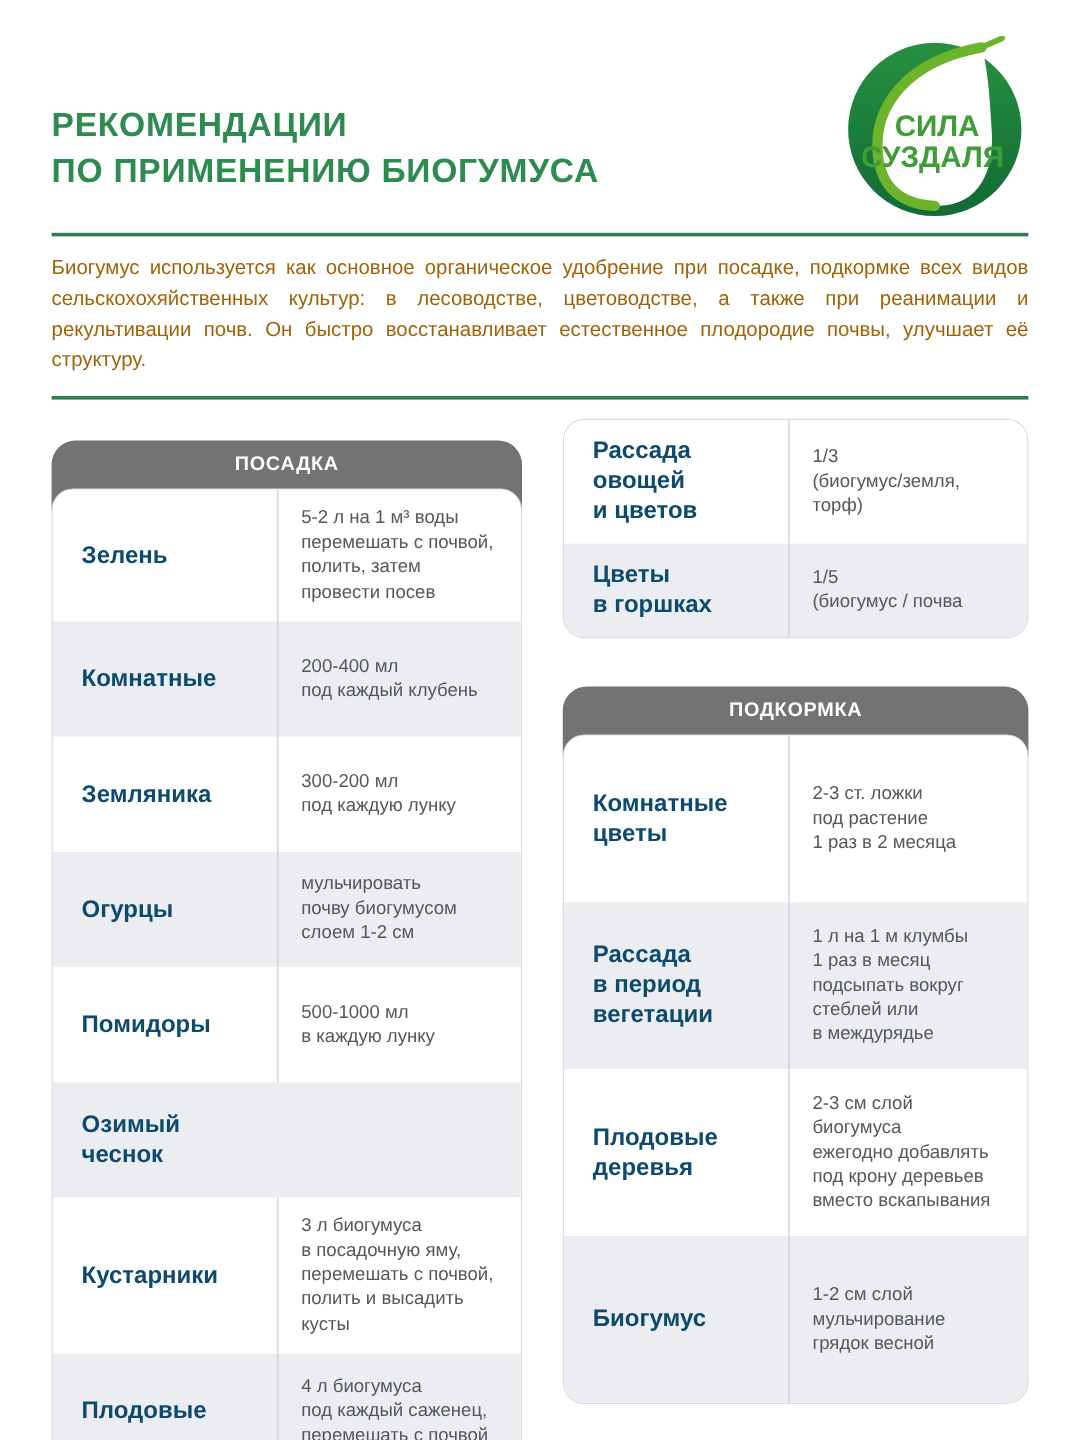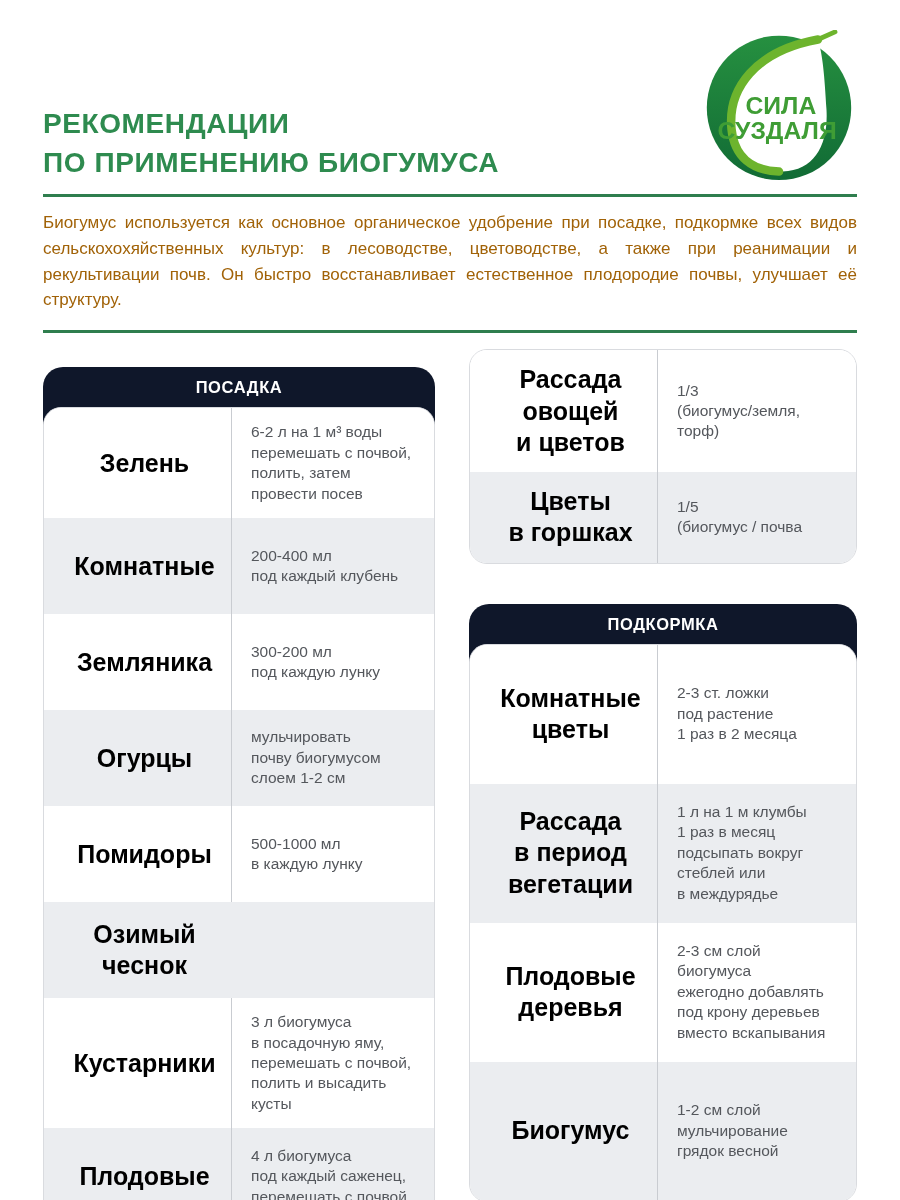--- a/index.html
+++ b/index.html
@@ -6,21 +6,21 @@
   html, body { background: #ffffff; }
   body {
     width: 900px; height: 1200px;
     font-family: "Liberation Sans", sans-serif;
     color: #35383d;
     overflow: hidden;
   }
   .page { width: 900px; height: 1200px; padding: 30px 43px 40px; }
 
   
-  .header { display: flex; justify-content: space-between; align-items: flex-end; }
+  .header { display: flex; justify-content: space-between; align-items: center; }
   .title-block { margin-top: 34px; }
   .title-line {
     color: #2e8b4f; font-size: 28px; font-weight: bold;
     letter-spacing: 0.6px; line-height: 1.4;
   }
   .logo { width: 156px; height: 152px; flex: 0 0 auto; }
   .logo text { font-family: "Liberation Sans", sans-serif; font-weight: bold; }
 
   
   .rule { height: 3px; background: #2f7e4e; border: none; }
@@ -31,41 +31,41 @@
     text-align: justify;
   }
 
   
   .columns { display: flex; gap: 34px; margin-top: 34px; align-items: flex-start; }
   .col-left  { flex: 0 0 392px; }
   .col-right { flex: 1; display: flex; flex-direction: column; }
 
   .card { width: 100%; }
   .card-header {
-    background: #0f172a;
+    background: #737373;
     border-radius: 20px 20px 0 0;
     height: 58px; padding-top: 11px;
     text-align: center;
   }
   .card-header span {
     color: #ffffff; font-size: 16.5px; font-weight: bold; letter-spacing: 0.6px;
   }
   .card-body {
     margin-top: -18px;
     background: #ffffff;
     border: 1px solid #d9dbdf;
     border-radius: 18px;
     overflow: hidden;
   }
   .row { display: flex; align-items: center; background: #ffffff; }
   .row:nth-child(even) { background: #ebedf0; }
   .cell { white-space: pre-line; }
   .cell.name {
     flex: 0 0 187px; padding: 14px 10px 14px 24px;
-    font-size: 25px; font-weight: bold; color: #000000; line-height: 1.25; text-align: center;
+    font-size: 20px; font-weight: bold; color: #0c4a6e; line-height: 1.25;
   }
   .cell.value {
     flex: 1; align-self: stretch; display: flex; align-items: center;
     border-left: 1px solid #c9ccd1;
     padding: 14px 12px 14px 19px;
     font-size: 15.5px; color: #54575c; line-height: 1.32;
   }
   .posadka   .row { min-height: 96px; }
   .smesi     .row { min-height: 78px; }
   .podkormka .row { min-height: 139px; }
@@ -104,21 +104,21 @@
   <div class="columns">
 
     <div class="col-left">
       <div class="card">
         <div class="card-header">
           <span>ПОСАДКА</span>
         </div>
         <div class="card-body posadka">
   <div class="row">
     <div class="cell name">Зелень</div>
-    <div class="cell value">6-2 л на 1 м³ воды
+    <div class="cell value">5-2 л на 1 м³ воды
 перемешать с почвой,
 полить, затем
 провести посев</div>
   </div>
 
   <div class="row">
     <div class="cell name">Комнатные</div>
     <div class="cell value">200-400 мл
 под каждый клубень</div>
   </div>

